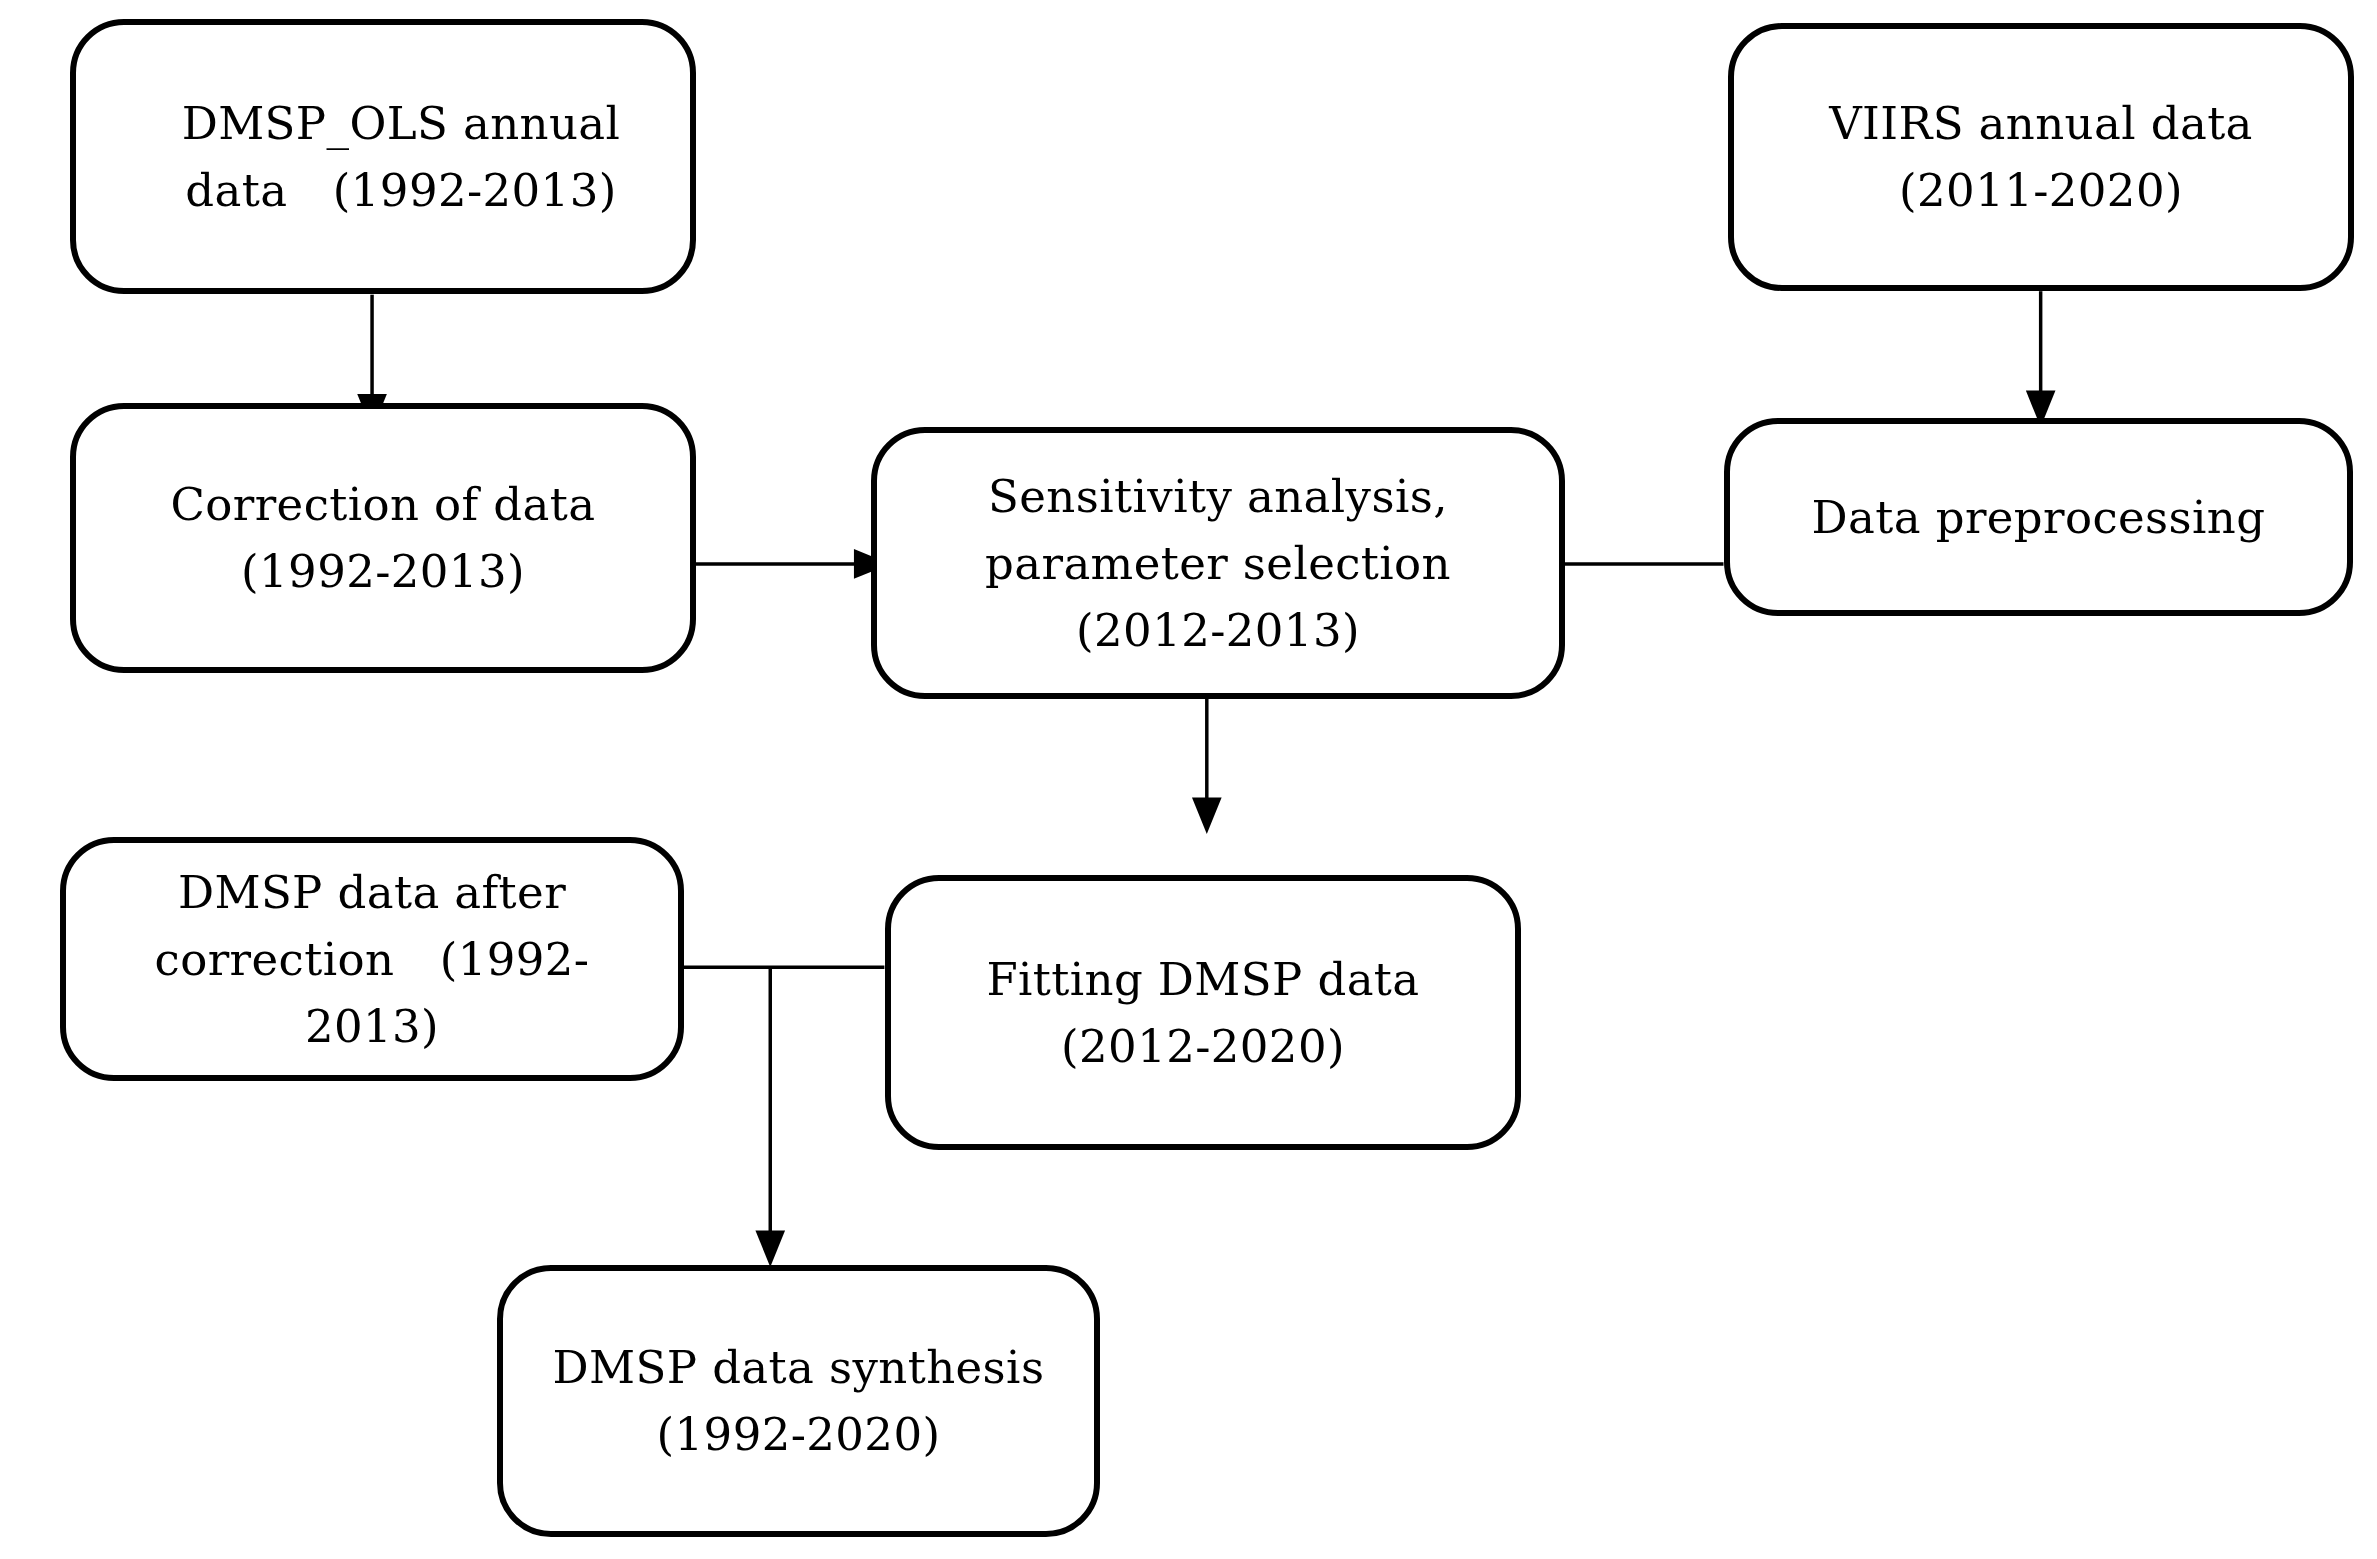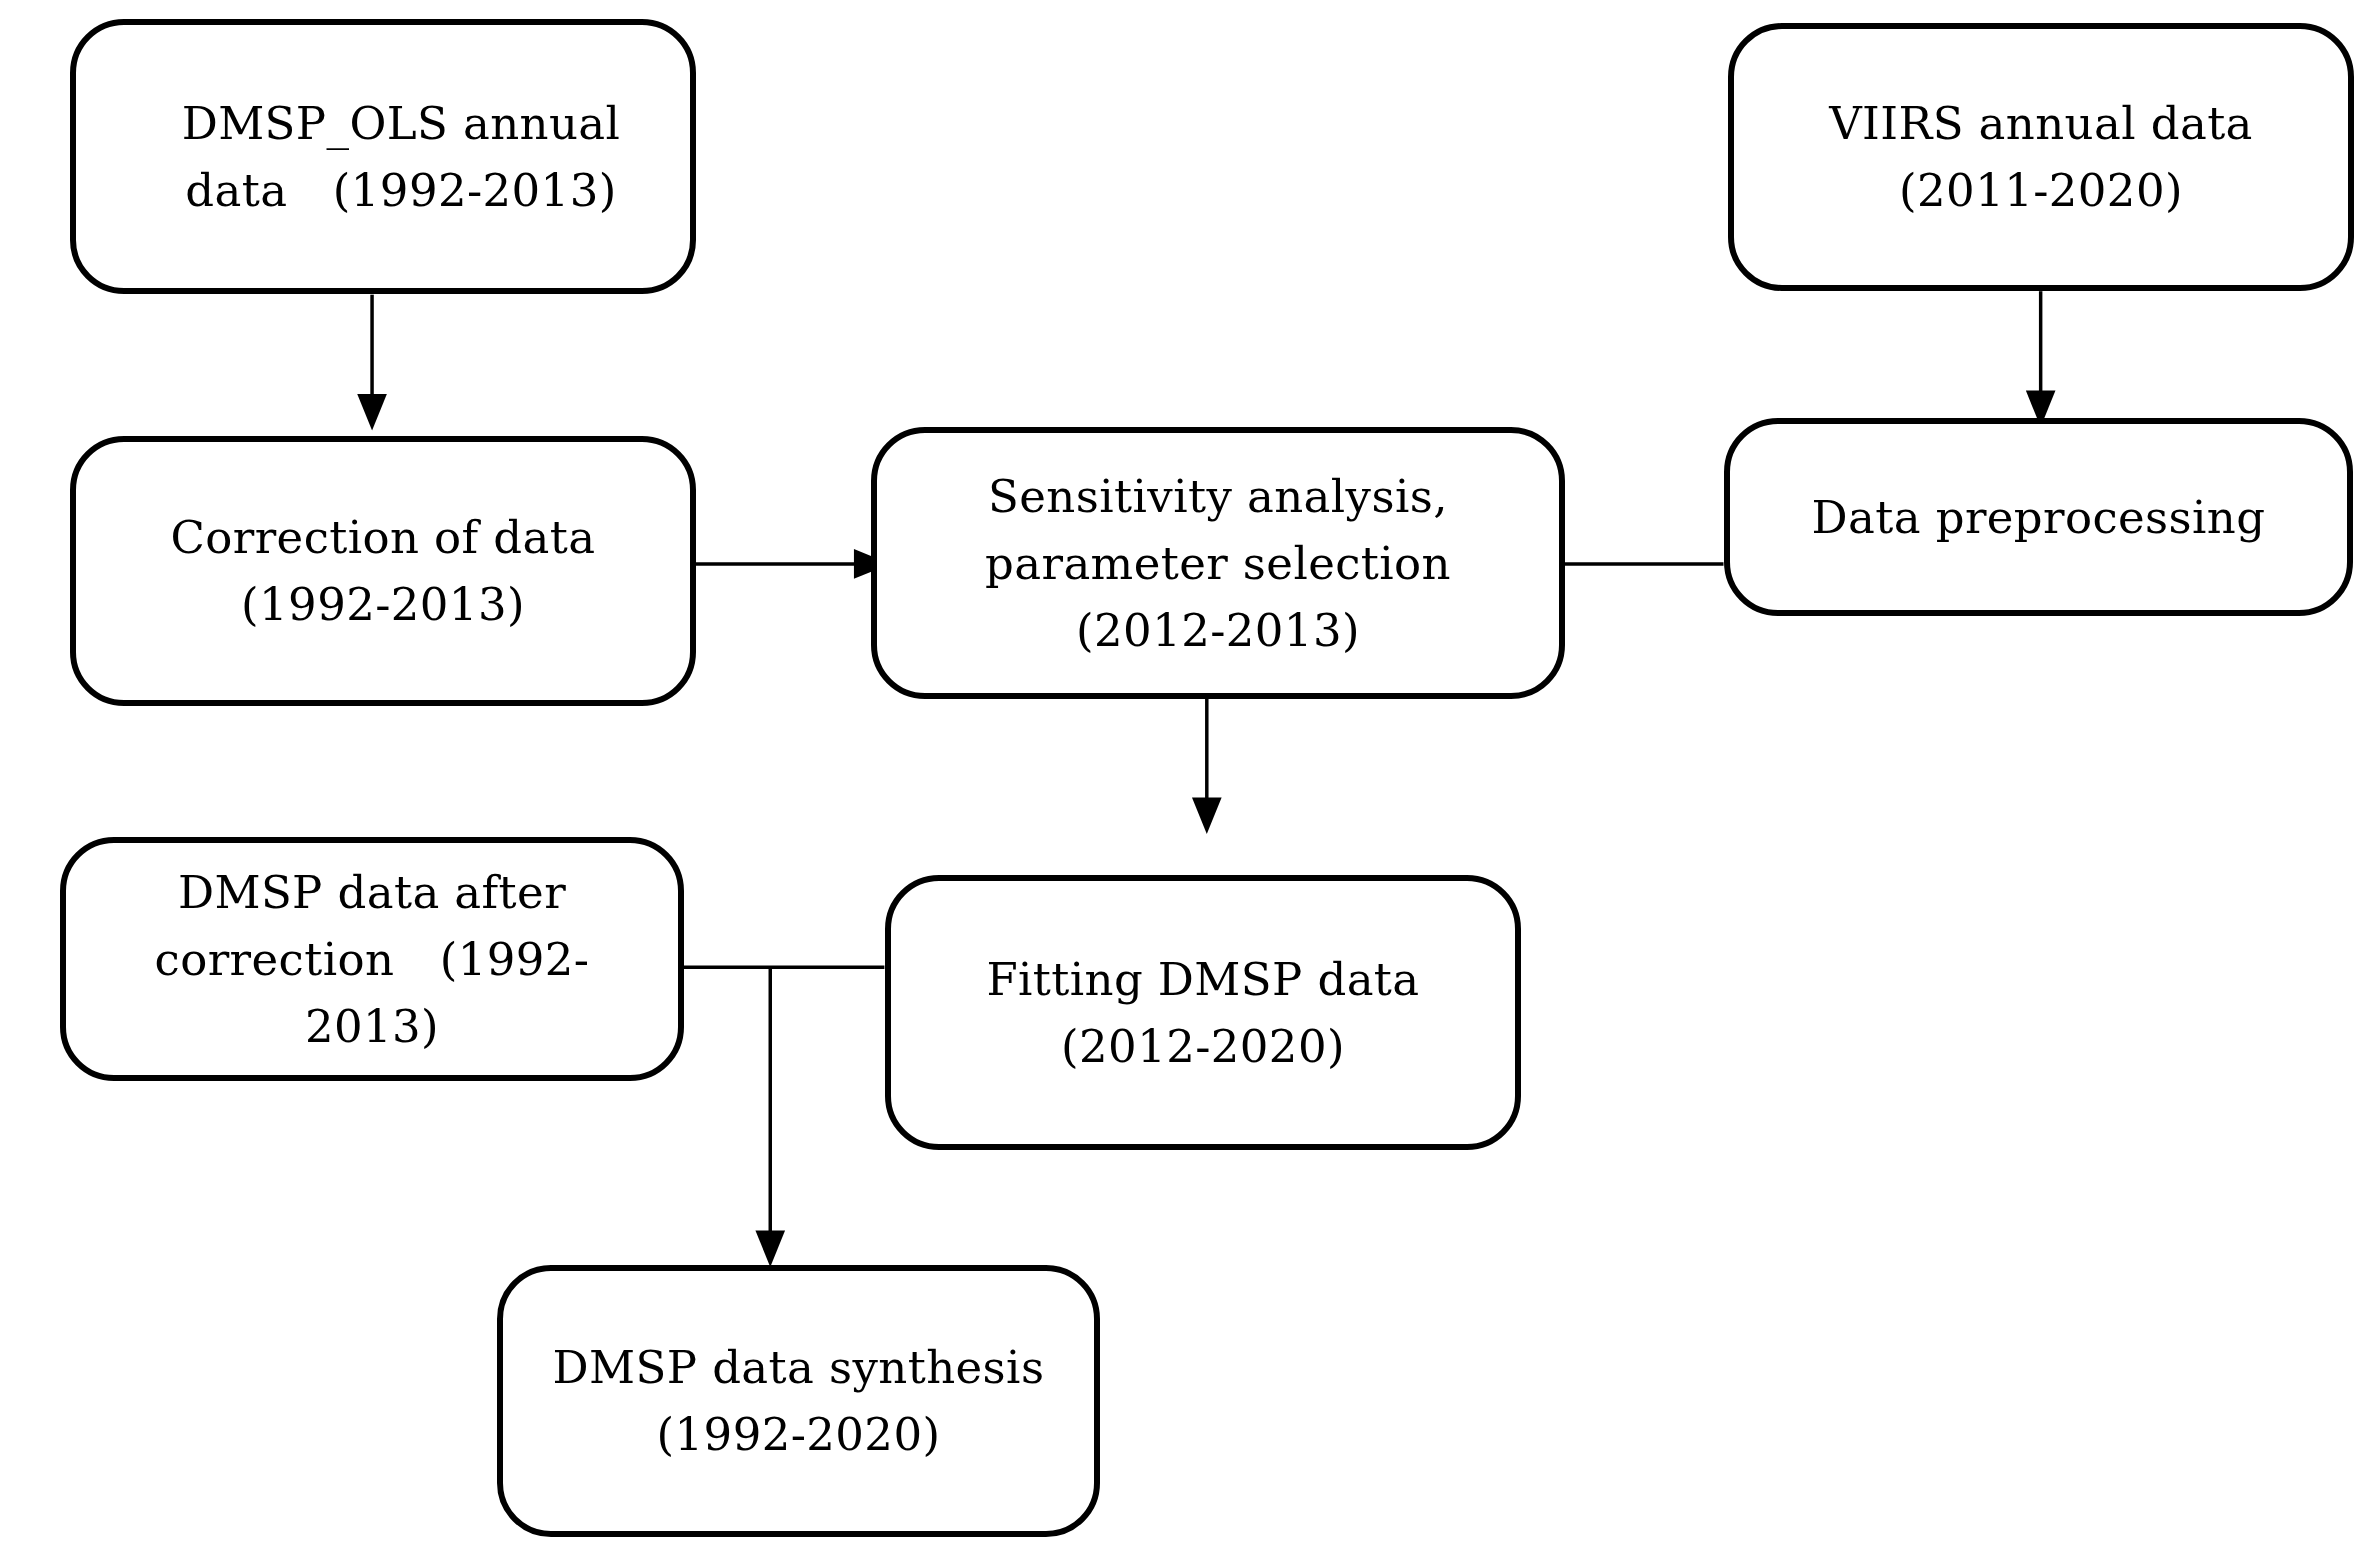--- a/index.html
+++ b/index.html
@@ -36,21 +36,21 @@
   }
   .node .label {
     white-space: pre-line;
     font-size: 45px;
     line-height: 67px;
     letter-spacing: 0.4px;
     padding: 0 17.4px;
   }
   #node-a { left: 70px;   top: 19px;   width: 626px; height: 275px; padding-left: 36px; }
   #node-b { left: 1728px; top: 22.7px;   width: 626px; height: 268px; }
-  #node-c { left: 70px;   top: 436px;  width: 626px; height: 270px; }
+  #node-c { left: 70px;   top: 403px;  width: 626px; height: 270px; }
   #node-d { left: 871px; top: 427px;  width: 694px; height: 272px; }
   #node-e { left: 1724px; top: 418px;  width: 629px; height: 198px; }
   #node-f { left: 32px;   top: 837px;  width: 624px; height: 244px; margin-left: 28px; }
   #node-g { left: 885px; top: 831px;  width: 636px; height: 275px; margin-top: 44px; }
   #node-h { left: 497px;  top: 1265px; width: 603px; height: 272px; }
   .edge-line {
     stroke: #000000;
     stroke-width: 4;
     fill: none;
   }

